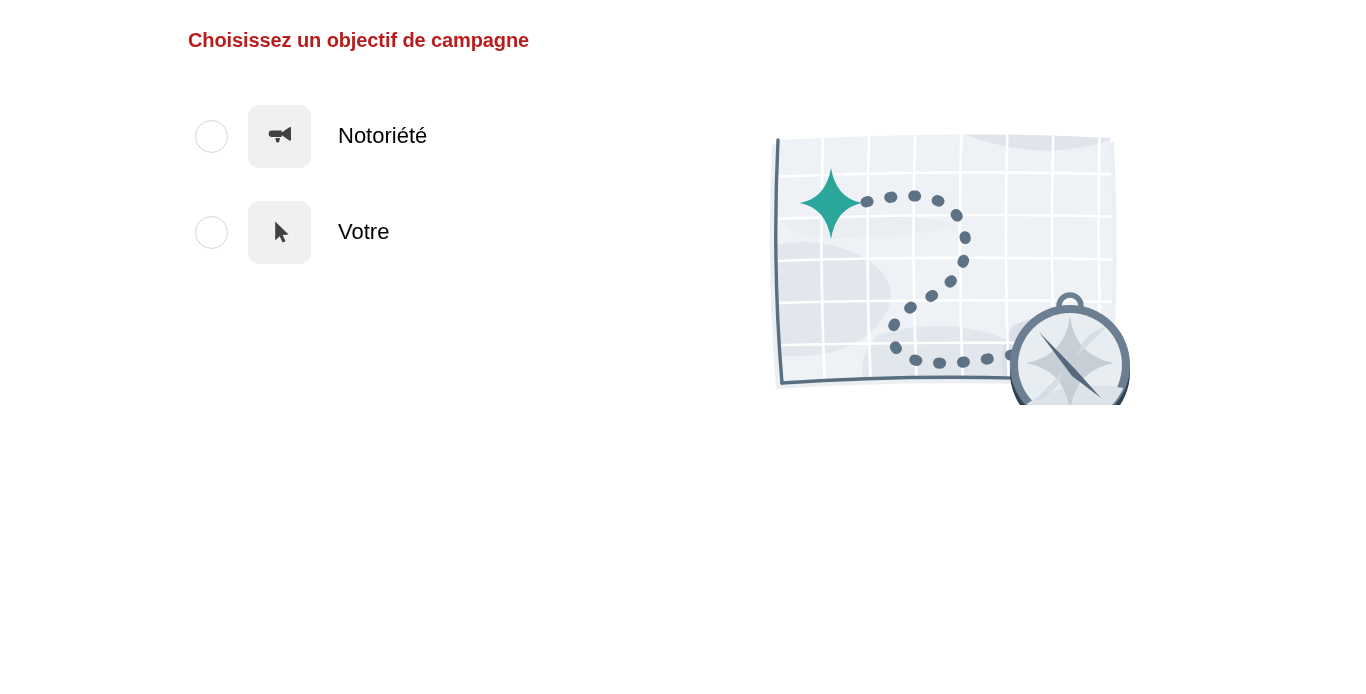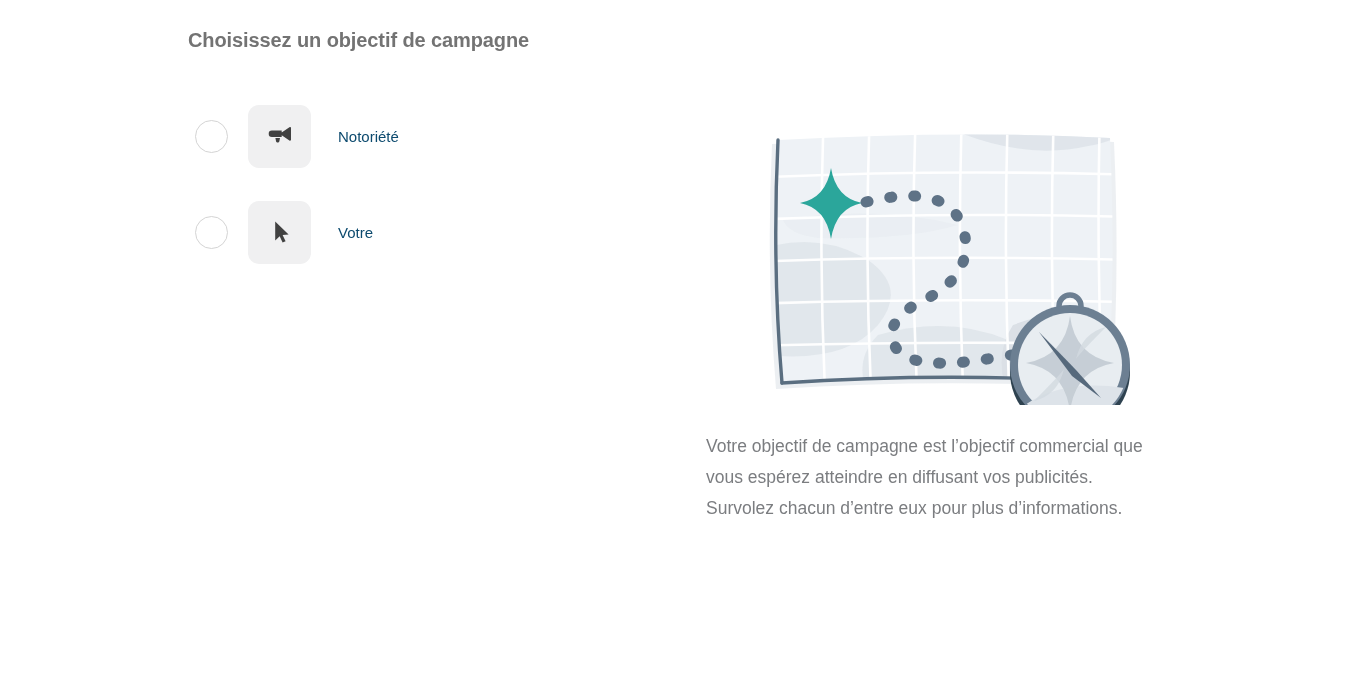--- a/index.html
+++ b/index.html
@@ -16,21 +16,21 @@
     -webkit-font-smoothing: antialiased;
   }
 
   
   .page-title {
     position: absolute;
     left: 188px;
     top: 29px;
     font-size: 20px;
     font-weight: bold;
-    color: #737373;
+    color: #b91c1c;
     letter-spacing: -0.1px;
     white-space: nowrap;
   }
 
   
   .options-list {
     position: absolute;
     left: 195px;
     top: 104px;
     width: 480px;
@@ -58,22 +58,22 @@
     background: #f0f0f1;
     margin-left: 20px;
     flex: 0 0 auto;
     display: flex;
     align-items: center;
     justify-content: center;
   }
   .icon-tile svg { display: block; }
   .option-label {
     margin-left: 27px;
-    font-size: 15px;
-    color: #0c4a6e;
+    font-size: 22px;
+    color: #000000;
     white-space: nowrap;
   }
 
   
   .right-panel {
     position: absolute;
     left: 706px;
     top: 120px;
     width: 460px;
   }
@@ -192,14 +192,13 @@
         <path d="M312 196 Q317 236 356 243 Q317 250 312 292 Q307 250 268 243 Q307 236 312 196 Z" fill="#c4ccd4" opacity="0.95"></path>
         <path d="M348 207 Q322 233 318 239 Q324 213 348 207 Z" fill="#d2d9e0" opacity="0.8"></path>
         <path d="M276 281 Q302 255 306 249 Q300 275 276 281 Z" fill="#d2d9e0" opacity="0.8"></path>
 
         <path d="M281 212 L318 250 L306 238 Z" fill="#6c7f92"></path>
         <path d="M281 212 L318 250 L343 278 L314 256 Z" fill="#56697c"></path>
       </g>
     </svg>
   </span>
 
-  <div class="panel-desc">Votre objectif de campagne est l’objectif commercial que vous espérez atteindre en diffusant vos publicités. Survolez chacun d’entre eux pour plus d’informations.</div>
 </div>
 
 </body></html>

